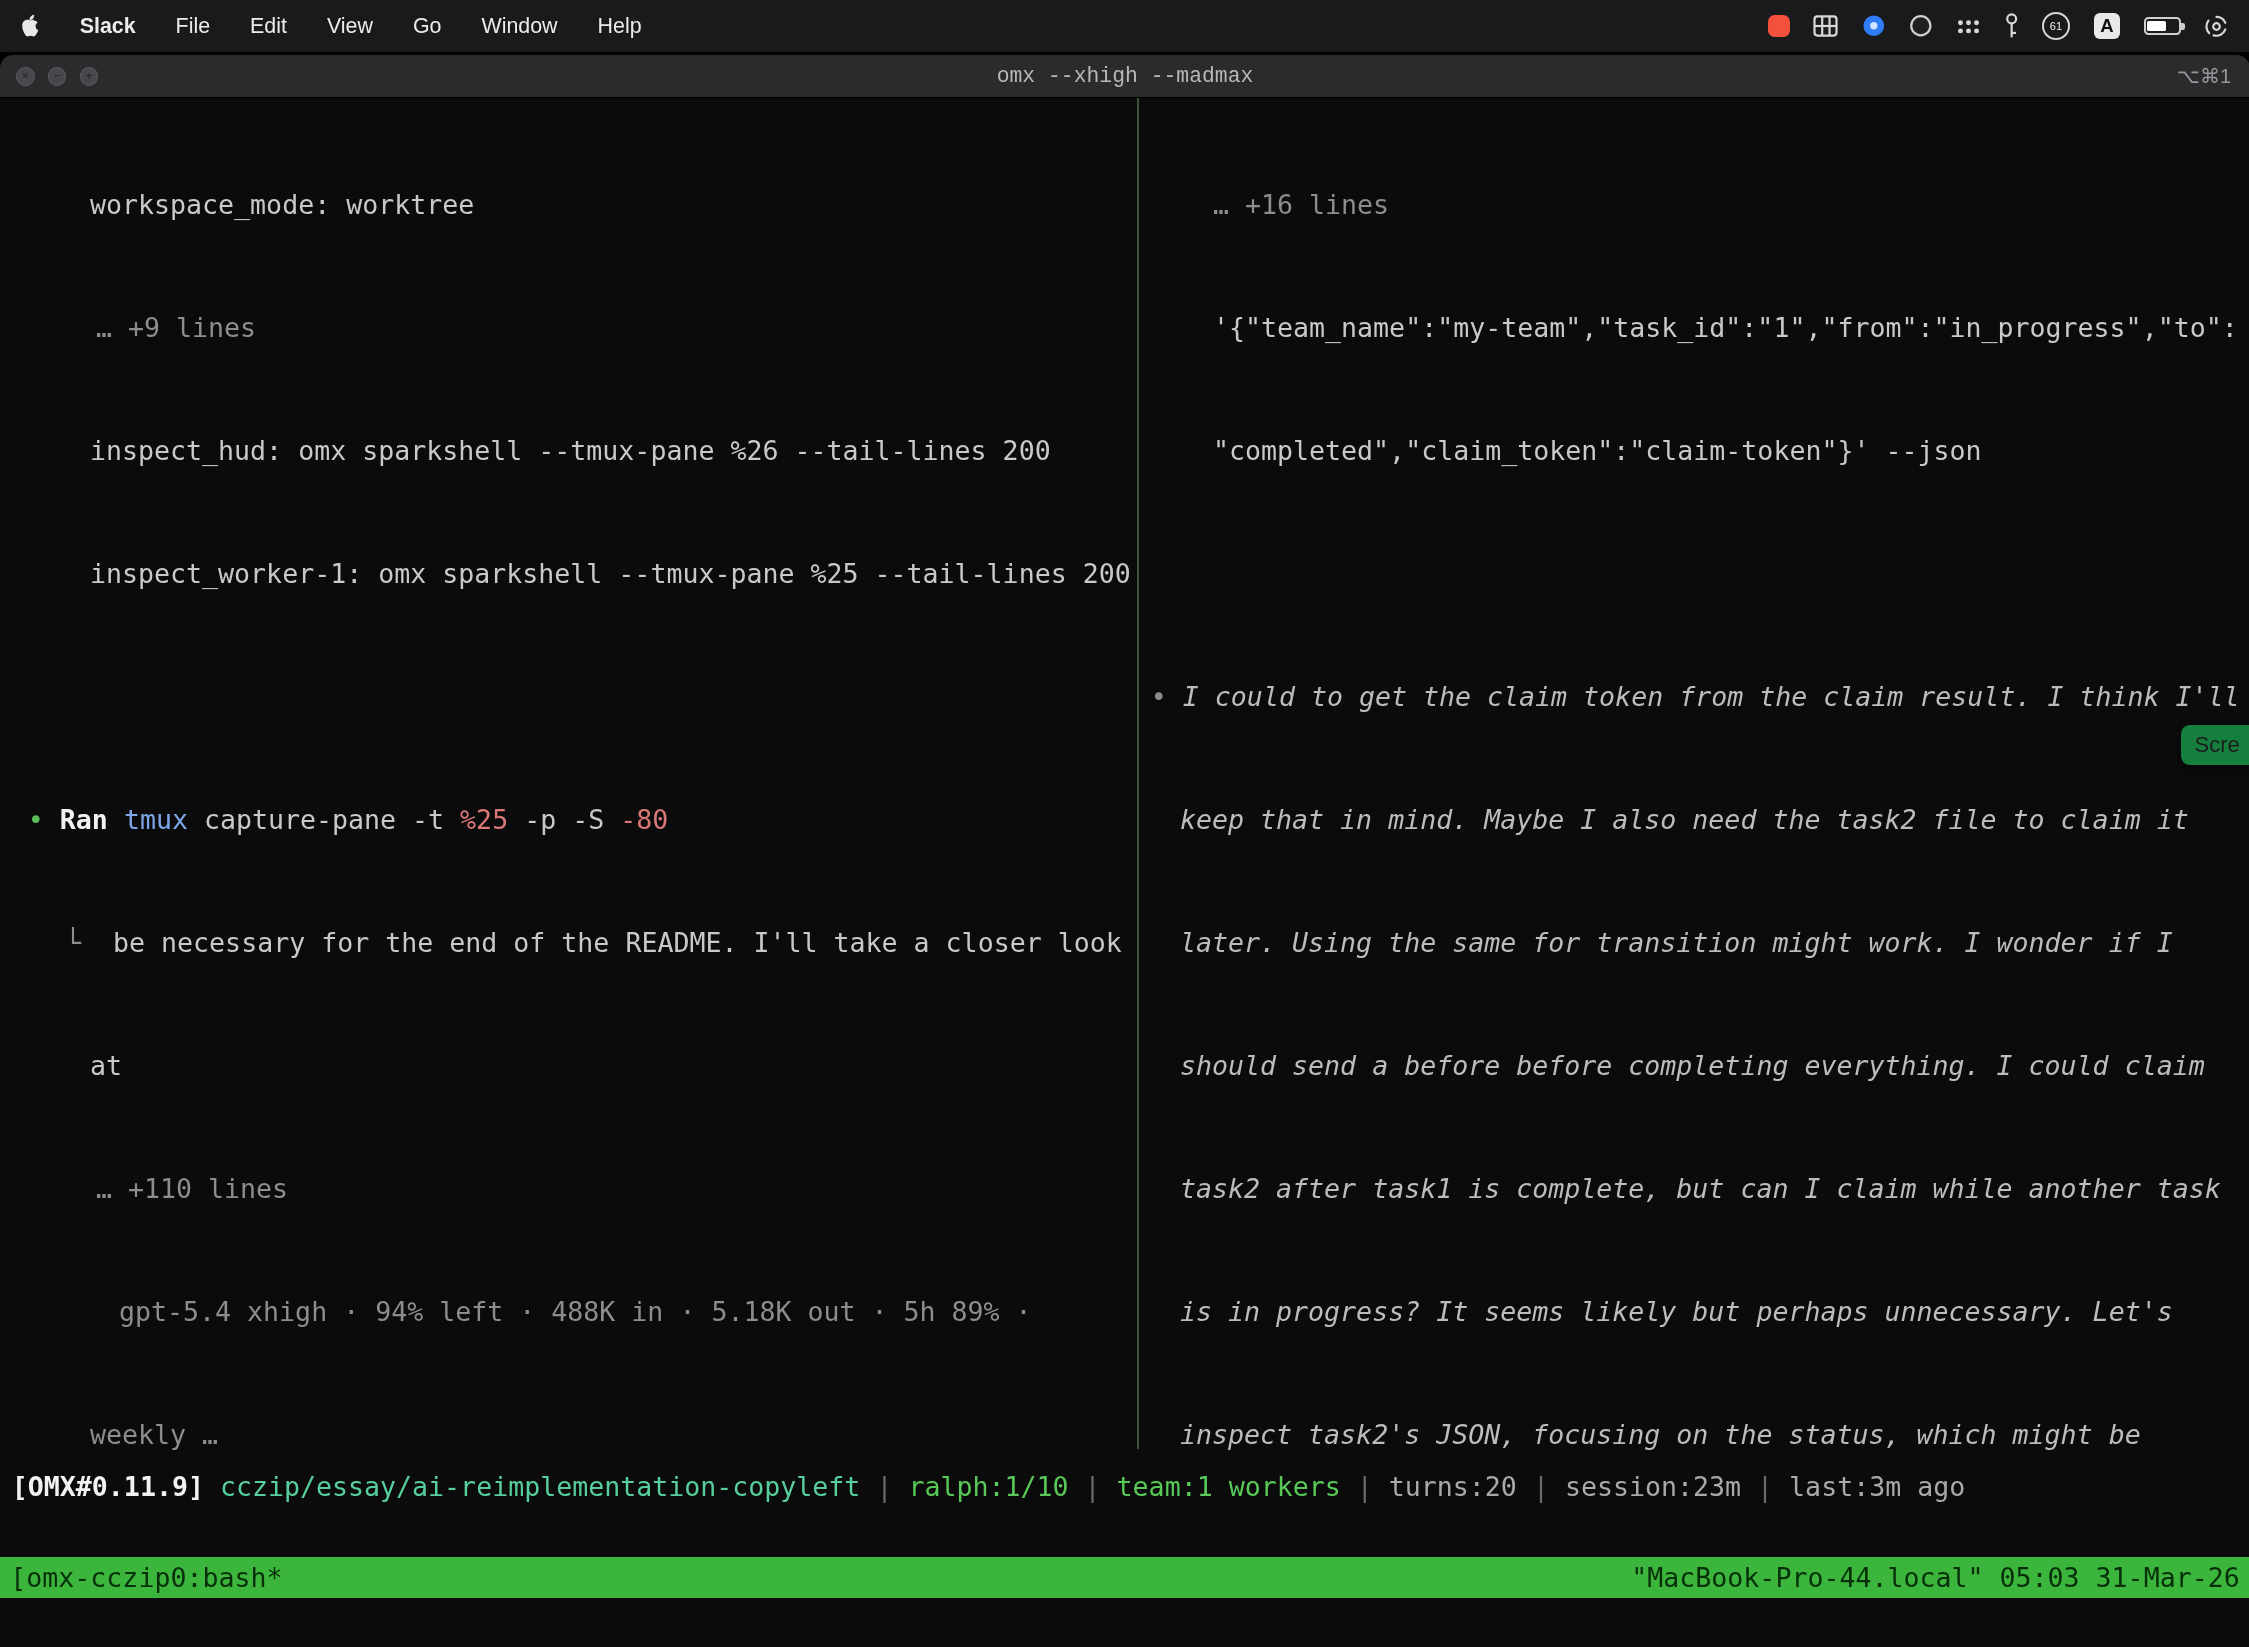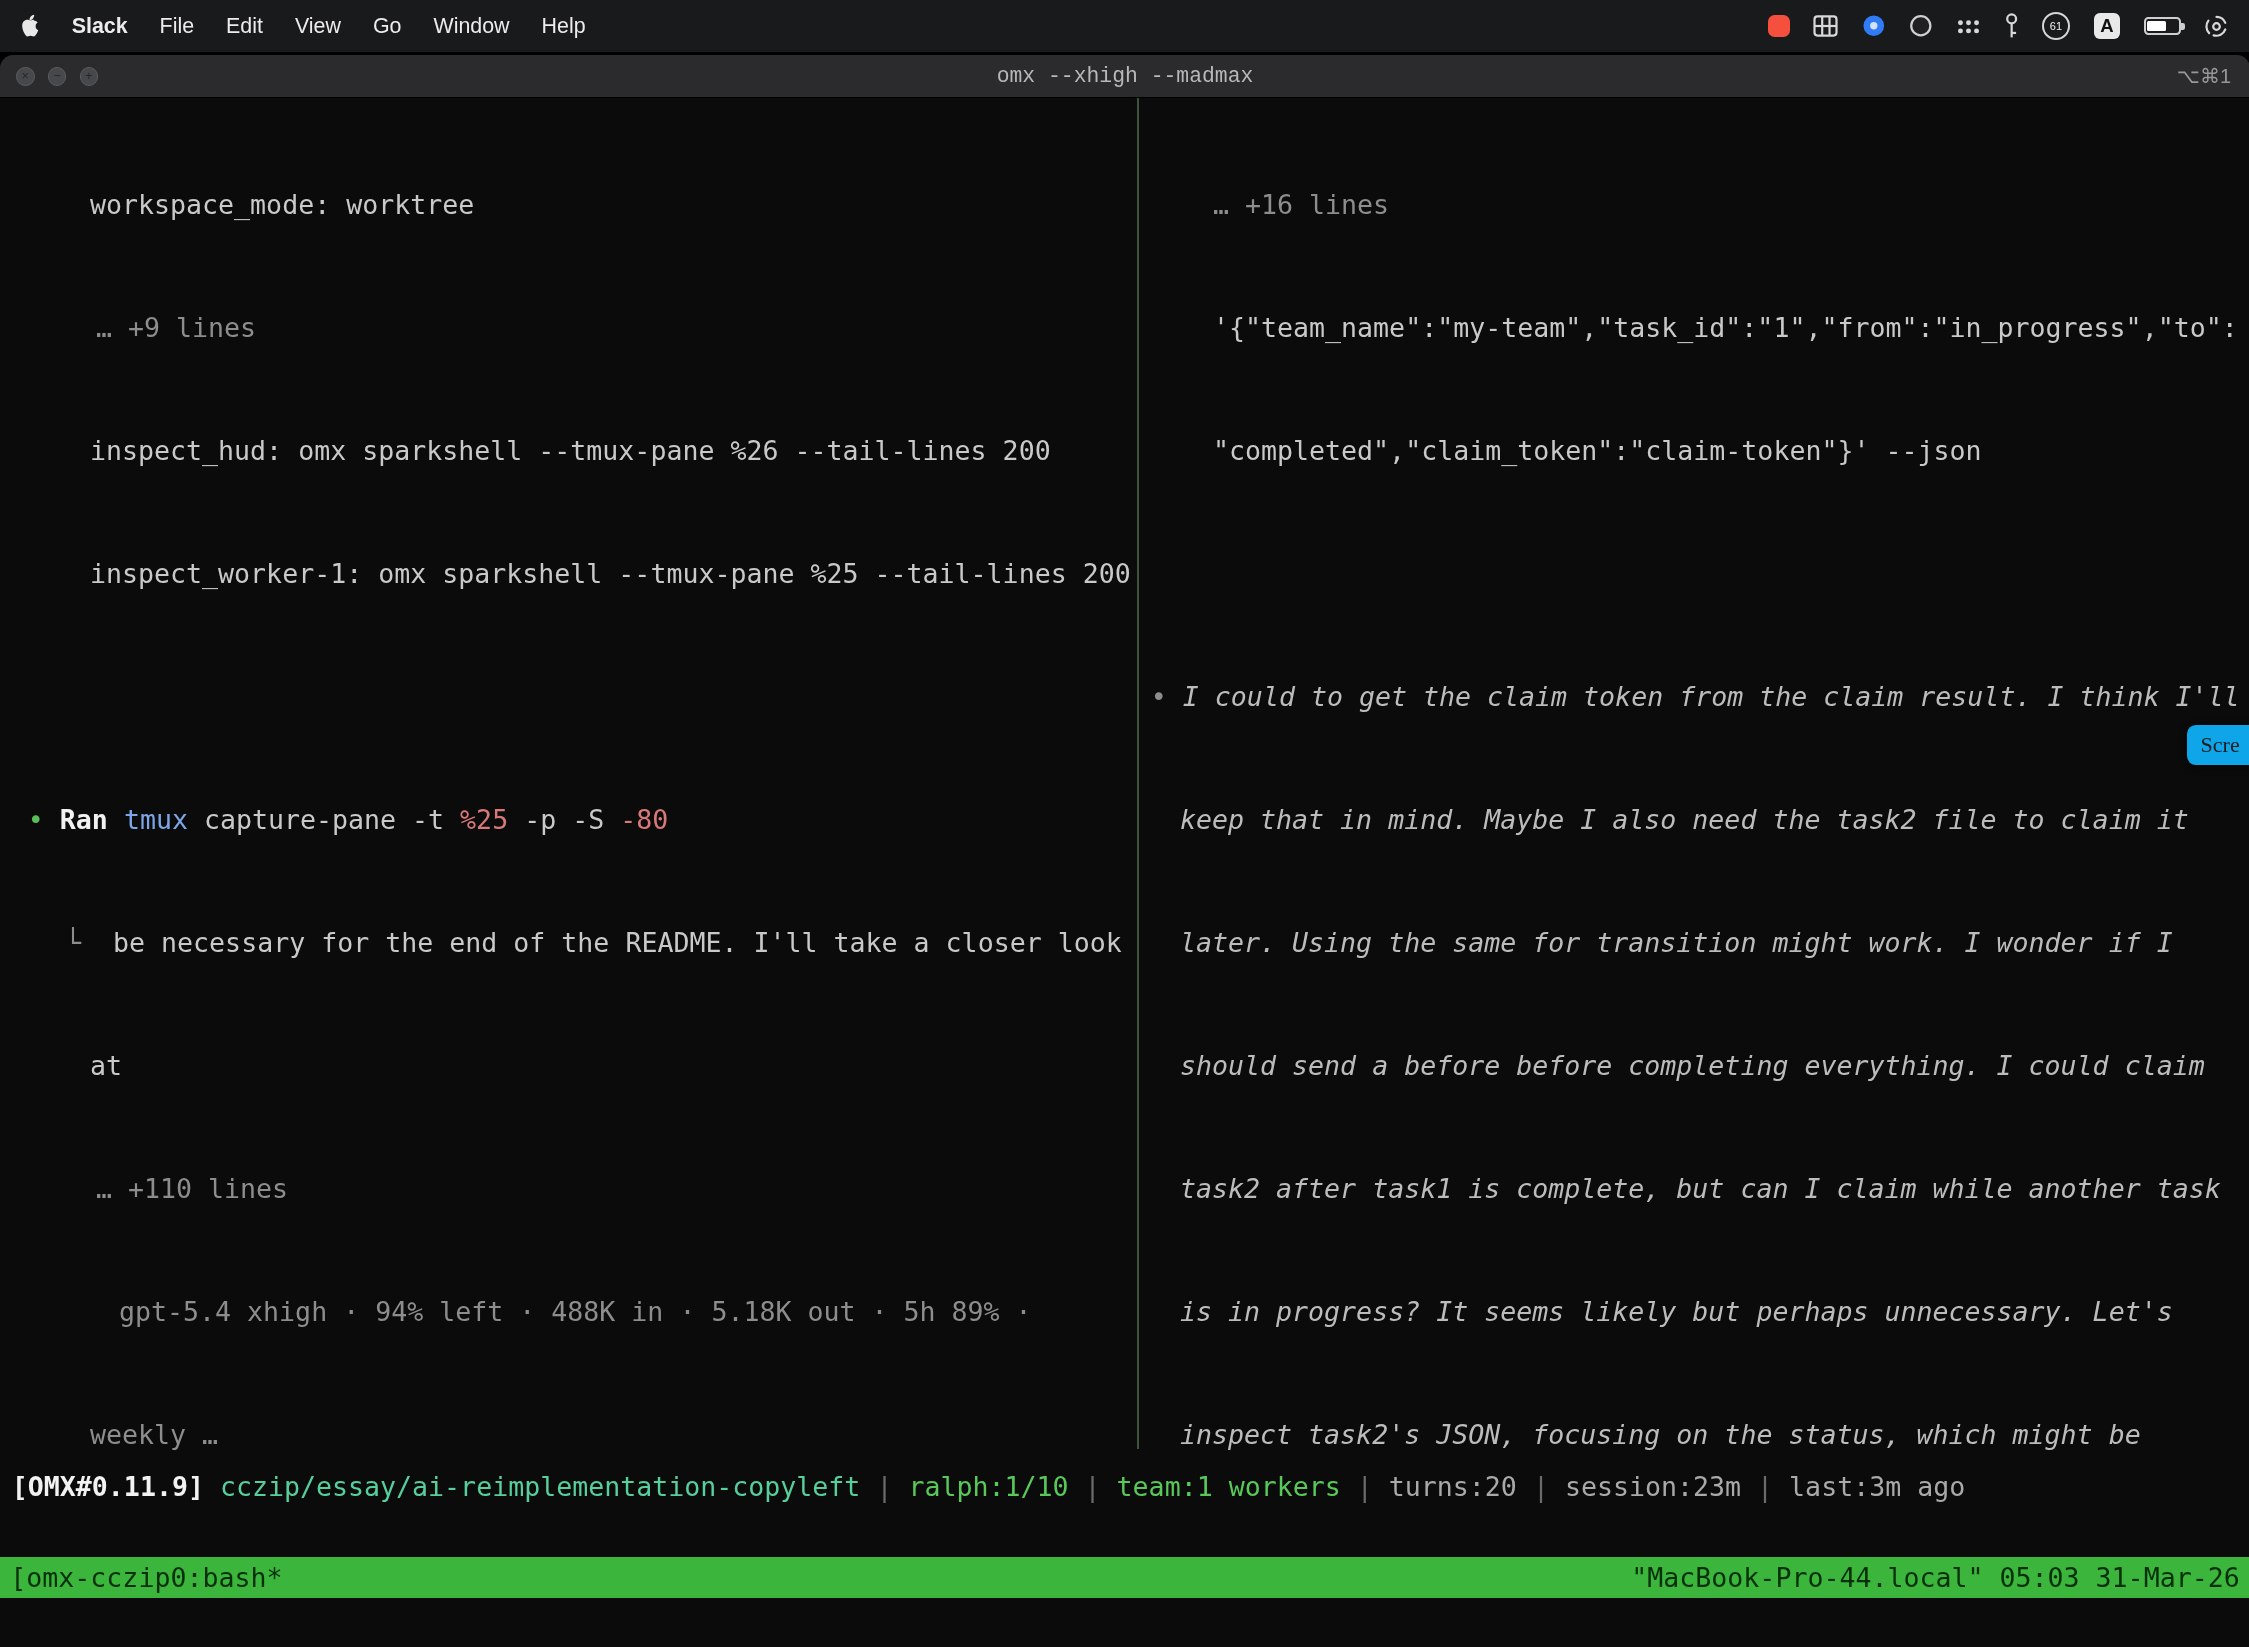--- a/index.html
+++ b/index.html
@@ -3,21 +3,21 @@
 <meta charset="utf-8">
 <style>
   *{margin:0;padding:0;box-sizing:border-box}
   html,body{width:2250px;height:1648px;background:#000;overflow:hidden}
   body{font-family:"DejaVu Sans Mono",monospace;position:relative}
 
   
   .menubar{position:absolute;top:0;left:0;right:0;height:52px;background:#191a1c;
     display:flex;align-items:center;justify-content:space-between;padding:0 20.7px;
     font-family:"Liberation Sans",sans-serif;color:#ececec;font-size:21.4px;z-index:40}
-  .mb-left{display:flex;align-items:center;gap:32px}
+  .mb-left{display:flex;align-items:center;gap:40px}
   .appname{font-weight:bold}
   .mb-right{display:flex;align-items:center;gap:23.6px}
   .mb-icon{display:flex;align-items:center;justify-content:center}
   .rec-icon{width:22px;height:22px;border-radius:6.6px;background:#f5503d}
   .circle61{width:28px;height:28px;border-radius:50%;border:2.2px solid #d6d6d6;
     display:flex;align-items:center;justify-content:center;font-size:11px;color:#eee}
   .abox{width:26.6px;height:26.6px;border-radius:5.9px;background:#e9e9e9;color:#111;
     display:flex;align-items:center;justify-content:center;font-size:18.5px;font-weight:bold}
   .batt{width:37px;height:17.7px;border:2.2px solid #cfcfcf;border-radius:4.4px;position:relative}
   .batt::after{content:"";position:absolute;right:-5.9px;top:3.7px;width:3.7px;height:7.4px;background:#cfcfcf;border-radius:0 2.2px 2.2px 0}
@@ -58,22 +58,22 @@
   .omx-ver{color:#f2f2f2;font-weight:bold}
   .omx-repo{color:#57cf9c}
   .omx-grn{color:#58c958}
   .omx-dim{color:#a9a9a9}
   .omx-sep{color:#6b6b6b}
 
   .tmuxbar{position:absolute;left:0;right:0;top:1502px;height:41px;background:#3bb53b;color:#07300a;
     font-size:26.6px;line-height:41px;display:flex;justify-content:space-between;white-space:pre;
     padding:0 10.3px;z-index:6}
 
-  .tooltip{position:absolute;right:0;top:670px;height:40px;background:#0ea5e9;color:#1c1c1e;
-    font-family:Liberation Serif, serif;font-size:22px;line-height:40px;
+  .tooltip{position:absolute;right:0;top:670px;height:40px;background:#15803d;color:#1c1c1e;
+    font-family:Liberation Sans, sans-serif;font-size:22px;line-height:40px;
     padding:0 10.3px 0 13.3px;border-radius:8.9px 0 0 8.9px;box-shadow:0 1.5px 7.4px rgba(0,0,0,.6);z-index:30}
 </style>
 </head>
 <body>
 
 <div class="menubar">
   <div class="mb-left">
     <span class="mb-icon">
         <svg width="19" height="23.6" viewBox="0 0 26 32">
           <path fill="#e8e8e8" d="M16.4 5.9c1.1-1.3 1.9-3.2 1.6-5-1.7.1-3.6 1.2-4.7 2.5-1 1.2-1.9 3.1-1.6 4.9 1.8.1 3.6-1 4.7-2.4z"></path>

